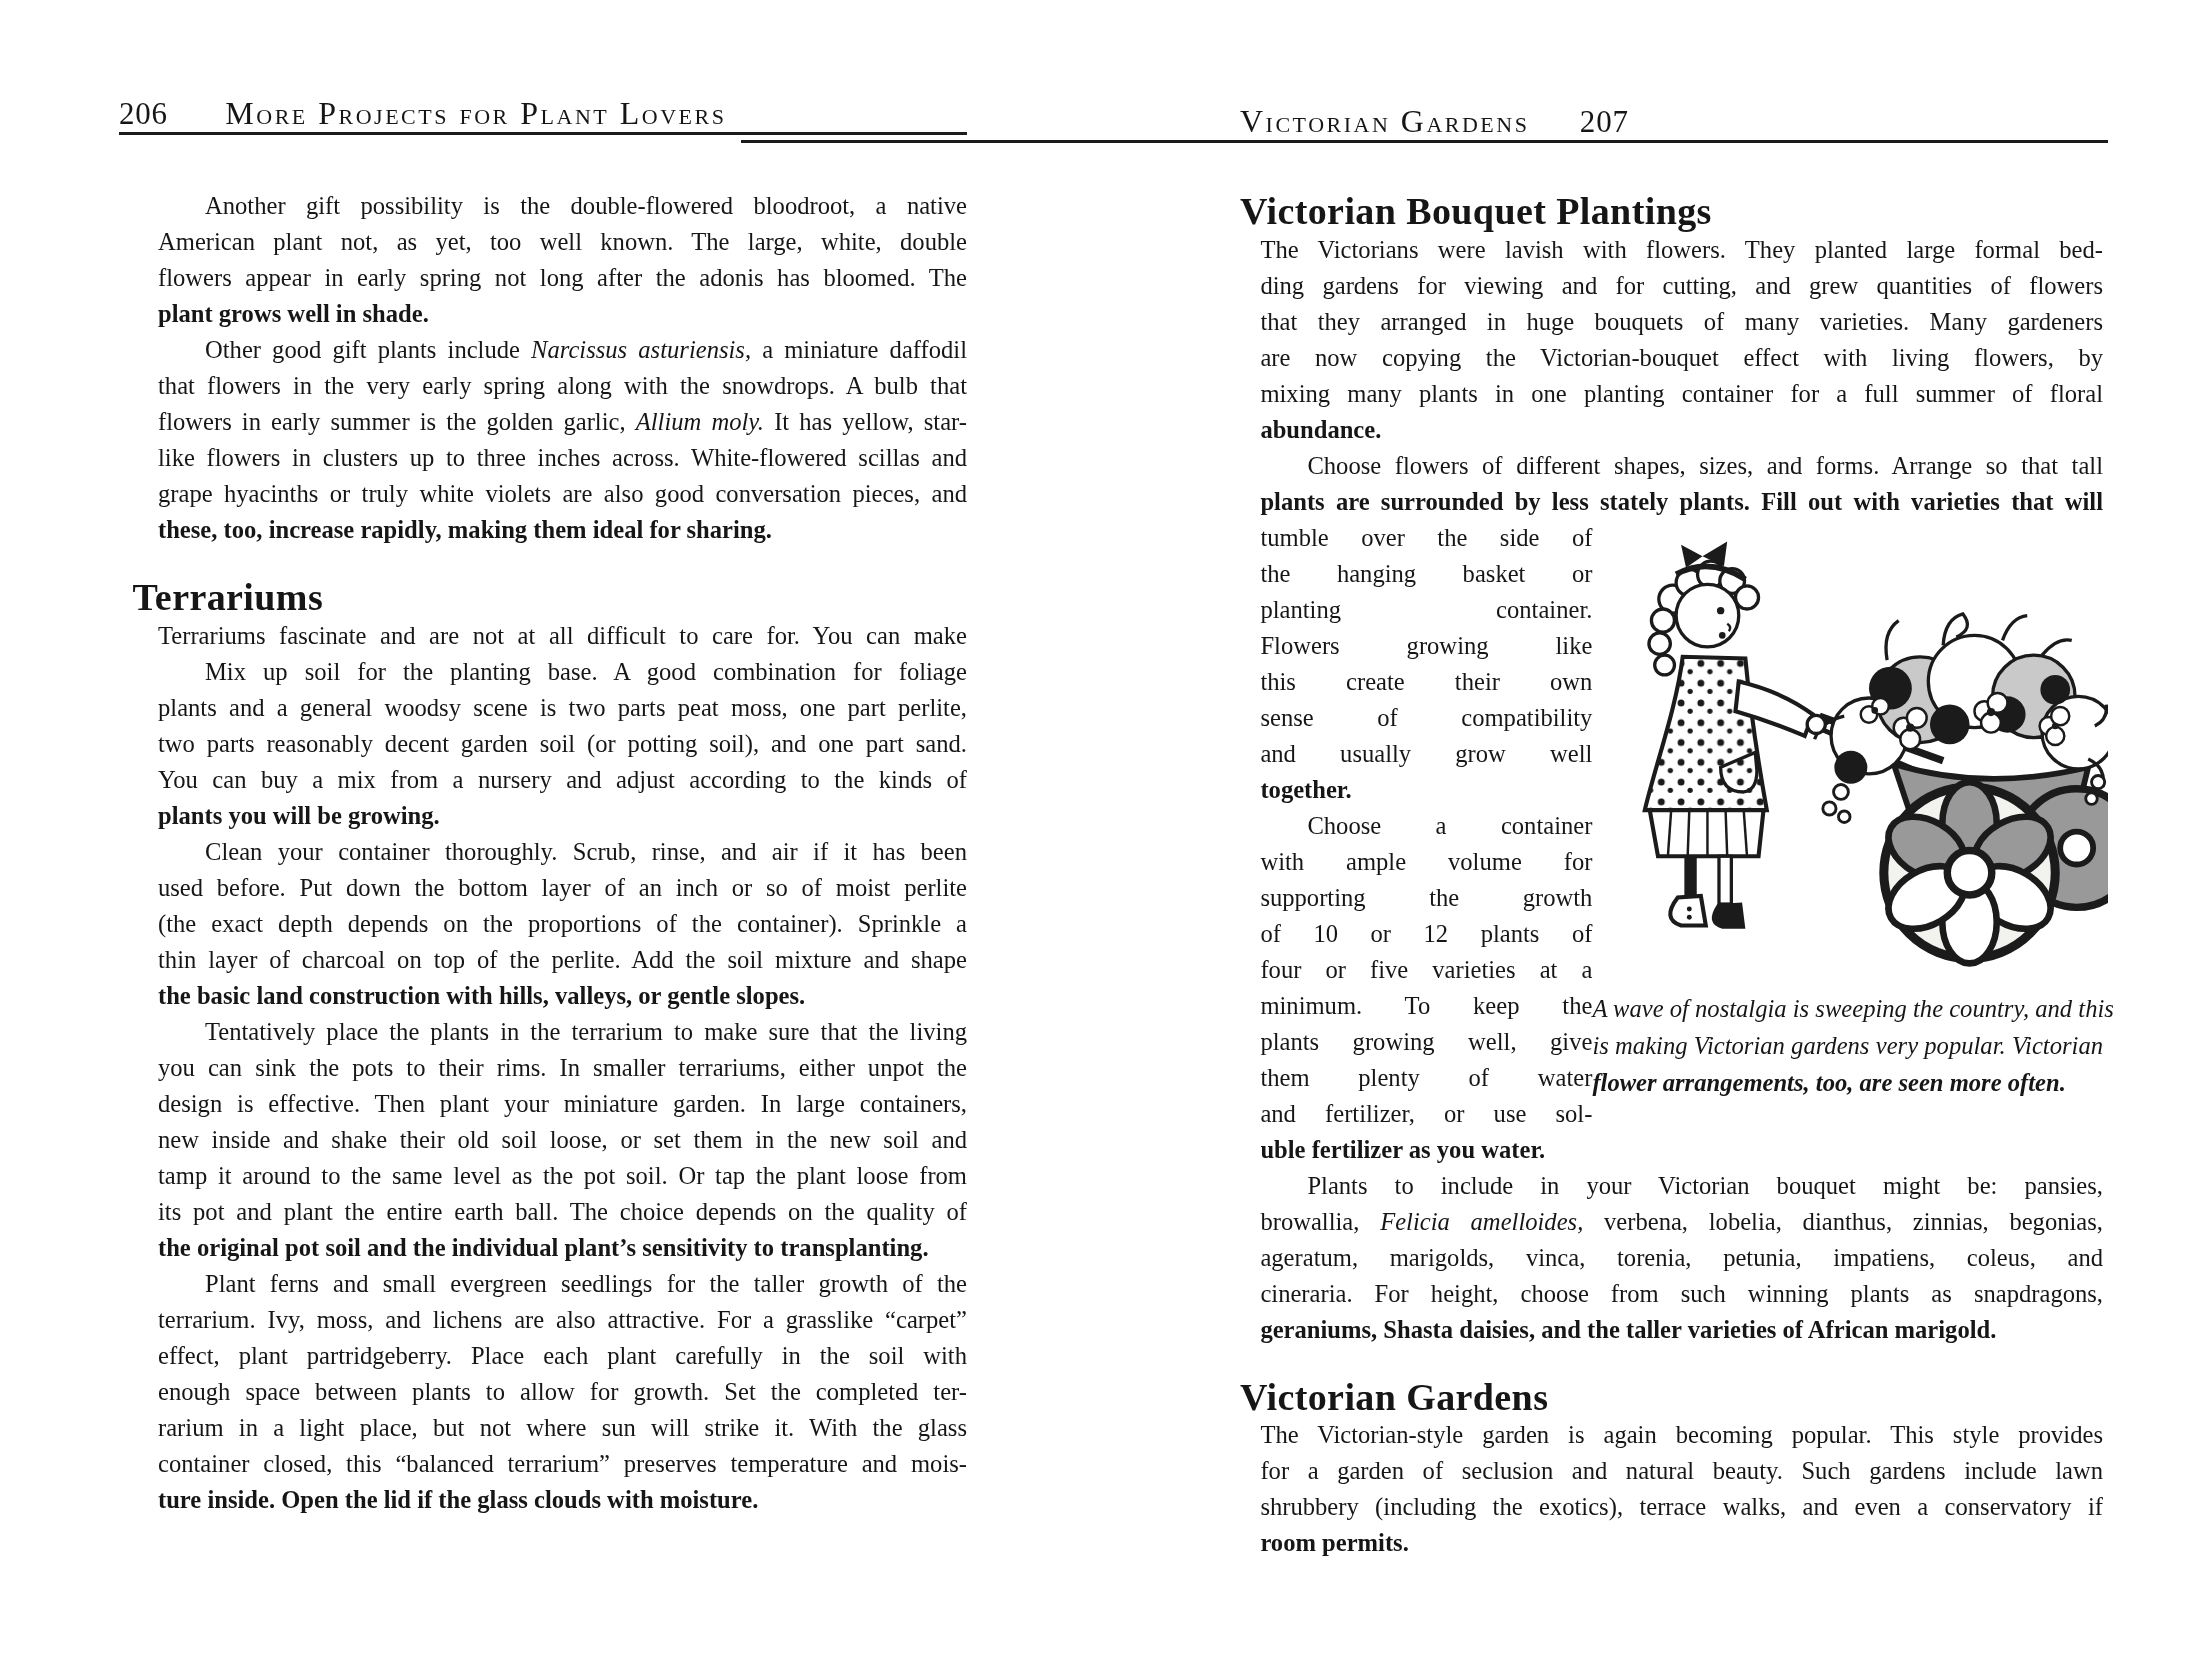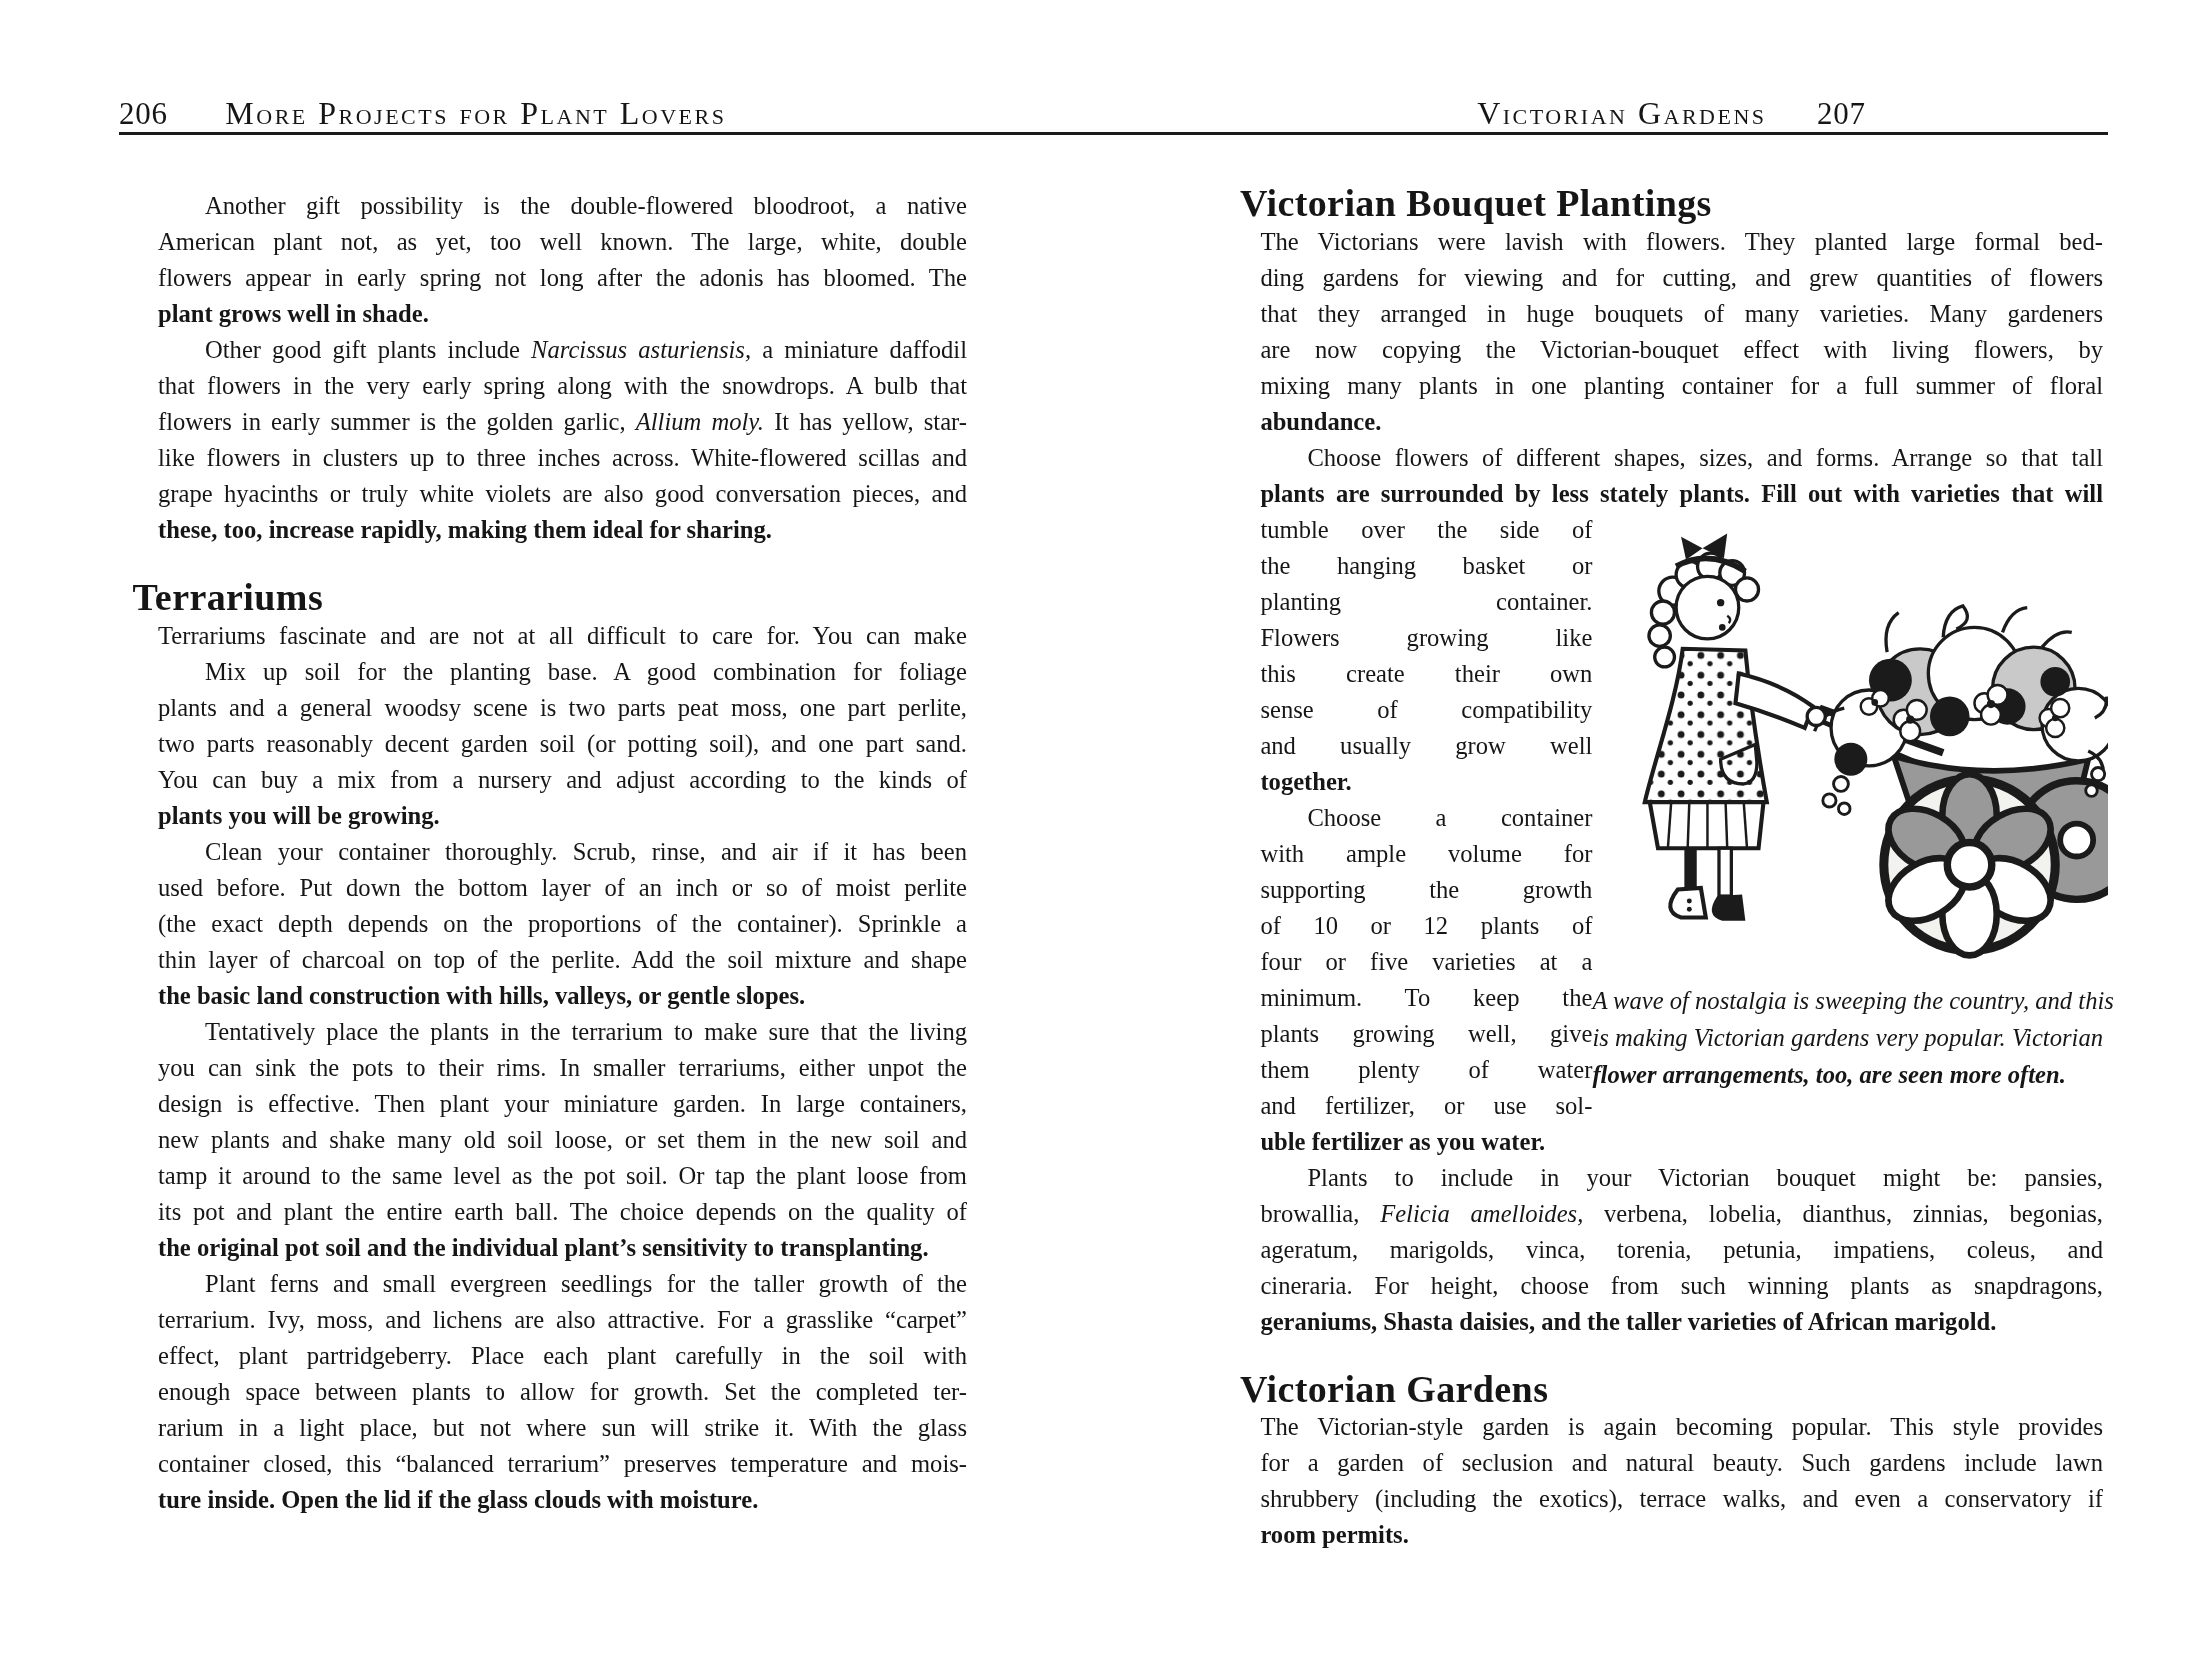--- a/index.html
+++ b/index.html
@@ -8,21 +8,21 @@
     background:#ffffff; color:#161616;
     font-family:"Liberation Serif", serif;
     overflow:hidden;
   }
   .page { position:absolute; top:95px; }
   .page-l { left:119px;  width:848px; }
   .page-r { left:1240px; width:863px; }
 
   
   .header { position:relative; height:37px; line-height:37px; border-bottom:3.4px solid #1b1b1b; }
-  .page-r .header { border-bottom:none; text-align:center; }
+  .page-r .header { border-bottom:none; text-align:left;margin-top:8px; }
   .rule-r { position:absolute; left:-499px; right:-5.1px; top:37px; height:3.4px; background:#1b1b1b; }
   .pgnum { font-size:31px; letter-spacing:0.8px; font-family:"Liberation Serif", serif; }
   .rh    { font-variant:small-caps; font-size:32px; letter-spacing:2.5px; }
   .page-l .rh { margin-left:54px; }
   .page-r .pgnum { margin-left:47px; }
 
   
   .pbody { margin-top:53px; }
   .page-l .pbody { padding-left:39px; }
   .page-r .pbody { padding-left:20.4px; }
@@ -84,21 +84,21 @@
         <div class="tline first">Clean your container thoroughly. Scrub, rinse, and air if it has been</div>
         <div class="tline">used before. Put down the bottom layer of an inch or so of moist perlite</div>
         <div class="tline">(the exact depth depends on the proportions of the container). Sprinkle a</div>
         <div class="tline">thin layer of charcoal on top of the perlite. Add the soil mixture and shape</div>
         <div class="tline last">the basic land construction with hills, valleys, or gentle slopes.</div>
       </div>
     <div class="para indent">
         <div class="tline first">Tentatively place the plants in the terrarium to make sure that the living</div>
         <div class="tline">you can sink the pots to their rims. In smaller terrariums, either unpot the</div>
         <div class="tline">design is effective. Then plant your miniature garden. In large containers,</div>
-        <div class="tline">new plants and shake many old soil loose, or set them in the new soil and</div>
+        <div class="tline">new inside and shake their old soil loose, or set them in the new soil and</div>
         <div class="tline">tamp it around to the same level as the pot soil. Or tap the plant loose from</div>
         <div class="tline">its pot and plant the entire earth ball. The choice depends on the quality of</div>
         <div class="tline last">the original pot soil and the individual plant’s sensitivity to transplanting.</div>
       </div>
     <div class="para indent">
         <div class="tline first">Plant ferns and small evergreen seedlings for the taller growth of the</div>
         <div class="tline">terrarium. Ivy, moss, and lichens are also attractive. For a grasslike “carpet”</div>
         <div class="tline">effect, plant partridgeberry. Place each plant carefully in the soil with</div>
         <div class="tline">enough space between plants to allow for growth. Set the completed ter-</div>
         <div class="tline">rarium in a light place, but not where sun will strike it. With the glass</div>

